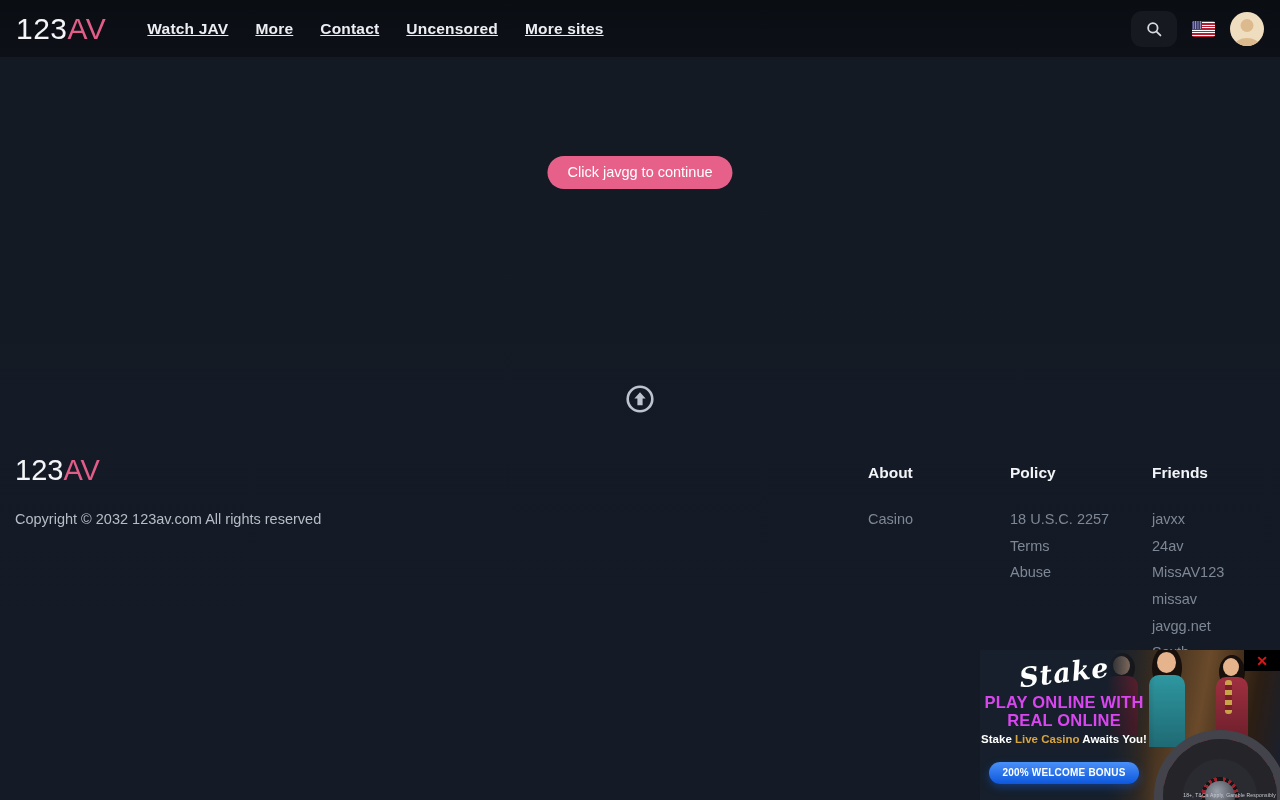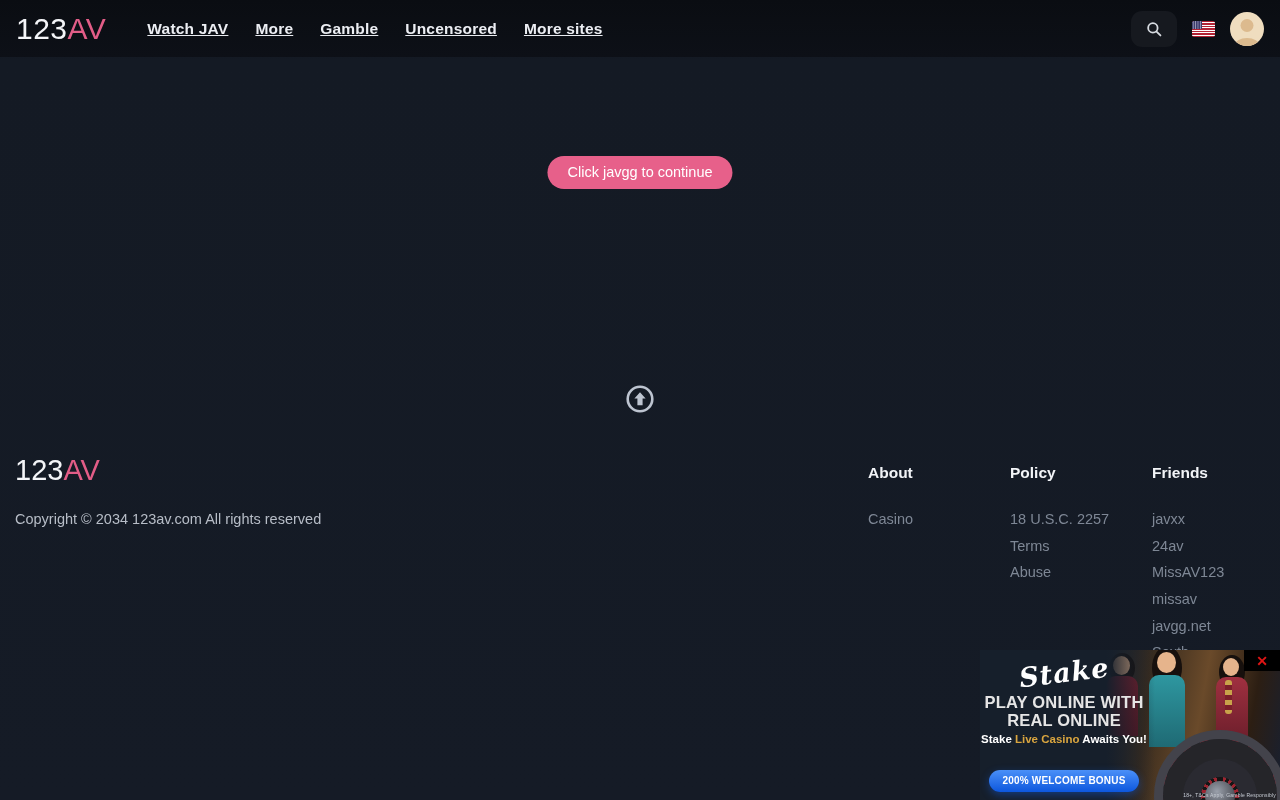--- a/index.html
+++ b/index.html
@@ -75,41 +75,41 @@
     background:repeating-conic-gradient(#151515 0deg 9.7deg, #9c2430 9.7deg 19.4deg);
     border:9px solid #43434b;
     box-shadow:inset 0 0 0 20px rgba(30,30,34,.45), inset 0 0 0 38px #2a2a31; }
   .roulette .hub { position:absolute; left:50%; top:50%; transform:translate(-50%,-50%); width:30px; height:30px; border-radius:50%;
     background:radial-gradient(circle at 40% 35%, #9aa0ab, #4c4f57 70%); }
   .ad-left-bg { position:absolute; left:0; top:0; width:175px; height:150px;
     background:linear-gradient(90deg,#161f2b 0%, #161f2b 72%, rgba(22,31,43,0) 100%); }
   .ad-content { position:absolute; left:0; top:0; width:168px; height:150px; display:flex; flex-direction:column; align-items:center; z-index:2; }
   .stake-logo { font-family:"DejaVu Serif", serif; font-style:italic; font-weight:bold; font-size:27px;
     color:#ffffff; transform:rotate(-7deg); margin-top:7px; letter-spacing:1px; }
-  .ad-headline { margin-top:5px; text-align:center; font-size:16.5px; line-height:1.12; font-weight:bold; color:#e5e5e5; letter-spacing:.2px; }
+  .ad-headline { margin-top:5px; text-align:center; font-size:16.5px; line-height:1.12; font-weight:bold; color:#d946ef; letter-spacing:.2px; }
   .ad-tagline { margin-top:3px; font-size:11.5px; color:#ffffff; font-weight:bold; white-space:nowrap; }
   .ad-tagline .gold { color:#d9a53f;margin-top:33px; }
-  .ad-cta { margin-top:25px; border:none; cursor:pointer; color:#ffffff; font-weight:bold; font-size:10px;
+  .ad-cta { margin-top:17px; border:none; cursor:pointer; color:#ffffff; font-weight:bold; font-size:10px;
     font-family:"Liberation Sans",sans-serif; letter-spacing:.2px;
     background:linear-gradient(180deg,#4a90f8,#0d57dd); border-radius:14px; padding:5px 13px 6px;
     box-shadow:0 3px 8px rgba(20,90,220,.45); }
   .ad-close { position:absolute; top:0; right:0; width:36px; height:21px; background:#000000; border:none;
     color:#e01515; font-size:14px; font-weight:bold; cursor:pointer; z-index:4;
     display:flex; align-items:center; justify-content:center; font-family:"Liberation Sans",sans-serif; }
   .ad-disclaimer { position:absolute; right:4px; bottom:2px; font-size:5px; color:#c9ced6; z-index:3; letter-spacing:.2px; }
 </style>
 </head>
 <body>
 
 <header class="navbar">
   <a class="logo"><span>123</span><span class="accent">AV</span></a>
   <nav class="nav-links">
     <a>Watch JAV</a>
     <a>More</a>
-    <a>Gamble</a>
+    <a>Contact</a>
     <a>Uncensored</a>
     <a>More sites</a>
   </nav>
   <div class="nav-right">
     <button class="search-btn">
       <span style="display:flex;">
         <svg width="18" height="18" viewBox="0 0 24 24" fill="none" stroke="#d7dbe1" stroke-width="2.4" stroke-linecap="round">
           <circle cx="10.5" cy="10.5" r="6.3"></circle>
           <line x1="15.4" y1="15.4" x2="20.6" y2="20.6"></line>
         </svg>
@@ -132,21 +132,21 @@
       <svg width="28" height="28" viewBox="0 0 28 28">
         <circle cx="14" cy="14" r="12.3" fill="none" stroke="#bdc4d0" stroke-width="2.6"></circle>
         <path d="M14 7.2 L19.6 13.6 H16.6 V20.2 H11.4 V13.6 H8.4 Z" fill="#bdc4d0"></path>
       </svg>
     </span>
   </button>
 </main>
 
 <footer>
   <a class="footer-logo"><span>123</span><span class="accent">AV</span></a>
-  <div class="copyright">Copyright © 2034 123av.com All rights reserved</div>
+  <div class="copyright">Copyright © 2032 123av.com All rights reserved</div>
 
   <div class="footer-cols">
     <div class="footer-col">
       <h4>About</h4>
       <a>Casino</a>
     </div>
     <div class="footer-col">
       <h4>Policy</h4>
       <a>18 U.S.C. 2257</a>
       <a>Terms</a>

